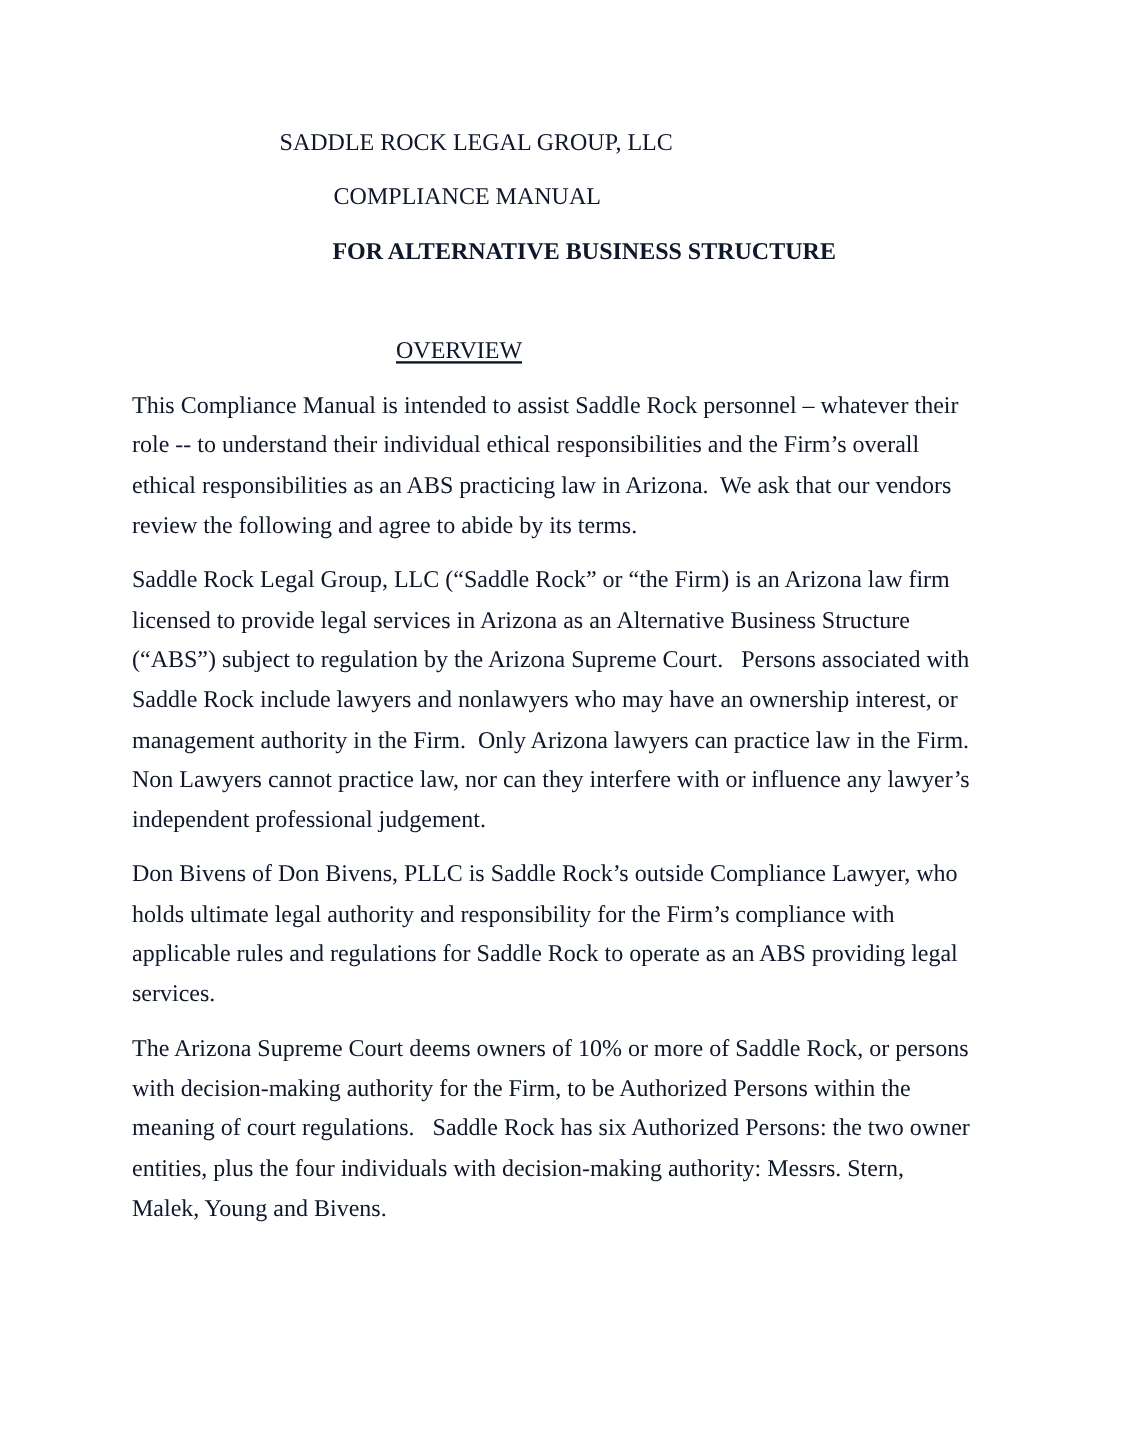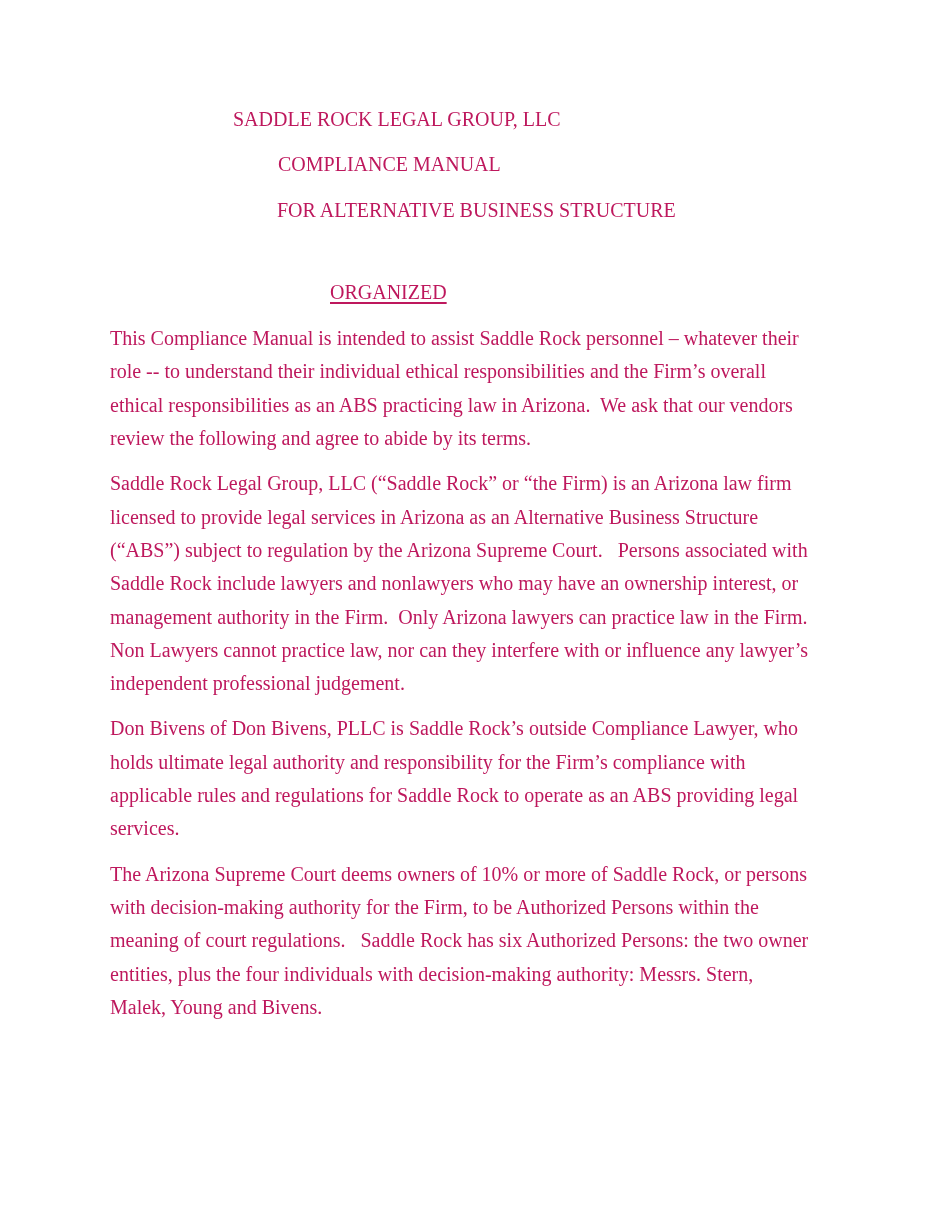--- a/index.html
+++ b/index.html
@@ -6,34 +6,34 @@
     margin: 0;
     padding: 0;
     background: #ffffff;
   }
   .page {
     position: relative;
     width: 935px;
     height: 1210px;
     box-sizing: border-box;
     background: #ffffff;
-    color: #be185d;
+    color: #0f172a;
     font-family: "Liberation Serif", "DejaVu Serif", serif;
     font-size: 20px;
     line-height: 33.3px;
     padding: 103px 110px 0 110px;
     overflow: hidden;
   }
   .title-line {
     margin: 0 0 12px 0;
     white-space: pre-wrap;
   }
   .title-line.line1 { padding-left: 123px; }
   .title-line.line2 { padding-left: 168px; font-weight: normal; }
-  .title-line.line3 { padding-left: 167px; font-weight: normal; }
+  .title-line.line3 { padding-left: 167px; font-weight: bold; }
   .overview-wrap {
     margin: 49px 0 13px 0;
     padding-left: 220px;
   }
   .overview-text {
     text-decoration: underline;
     text-underline-offset: 3px;
   }
   p.body-para {
     margin: 0 12px 12px 0;
@@ -48,21 +48,21 @@
 
 <div class="page">
 
   <div class="title-line line1">SADDLE ROCK LEGAL GROUP, LLC</div>
 
   <div class="title-line line2">COMPLIANCE MANUAL</div>
 
   <div class="title-line line3">FOR ALTERNATIVE BUSINESS STRUCTURE</div>
 
   <div class="overview-wrap">
-    <span class="overview-text">ORGANIZED</span>
+    <span class="overview-text">OVERVIEW</span>
   </div>
 
   <p class="body-para">This Compliance Manual is intended to assist Saddle Rock personnel – whatever their role -- to understand their individual ethical responsibilities and the Firm’s overall ethical responsibilities as an ABS practicing law in Arizona.  We ask that our vendors review the following and agree to abide by its terms.</p>
 
 
   <p class="body-para">Saddle Rock Legal Group, LLC (“Saddle Rock” or “the Firm) is an Arizona law firm licensed to provide legal services in Arizona as an Alternative Business Structure (“ABS”) subject to regulation by the Arizona Supreme Court.   Persons associated with Saddle Rock include lawyers and nonlawyers who may have an ownership interest, or management authority in the Firm.  Only Arizona lawyers can practice law in the Firm. Non Lawyers cannot practice law, nor can they interfere with or influence any lawyer’s independent professional judgement.</p>
 
   <p class="body-para">Don Bivens of Don Bivens, PLLC is Saddle Rock’s outside Compliance Lawyer, who holds ultimate legal authority and responsibility for the Firm’s compliance with applicable rules and regulations for Saddle Rock to operate as an ABS providing legal services.</p>
 
   <p class="body-para">The Arizona Supreme Court deems owners of 10% or more of Saddle Rock, or persons with decision-making authority for the Firm, to be Authorized Persons within the meaning of court regulations.   Saddle Rock has six Authorized Persons: the two owner entities, plus the four individuals with decision-making authority: Messrs. Stern, Malek, Young and Bivens.</p>

